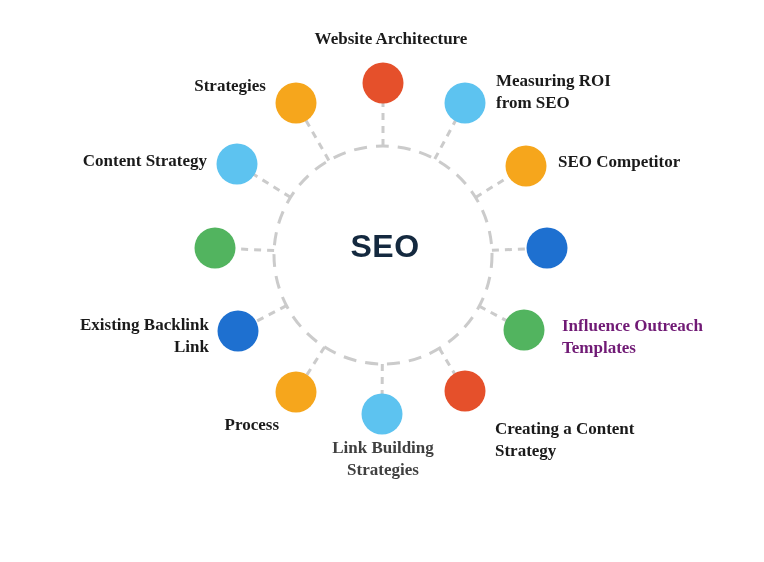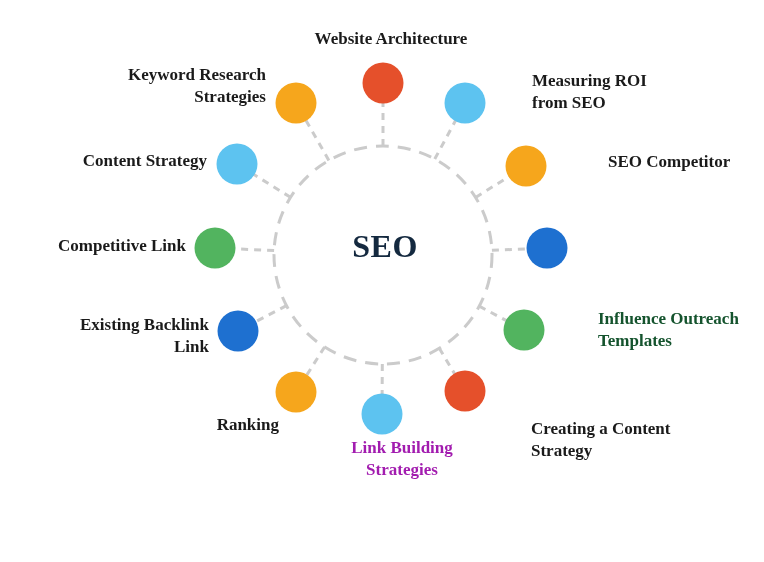--- a/index.html
+++ b/index.html
@@ -18,35 +18,35 @@
   .diagram-canvas {
     position: absolute;
     left: 0;
     top: 0;
     width: 764px;
     height: 562px;
   }
   .hub-label {
     position: absolute;
     transform: translate(-50%, -50%);
-    font-family: Liberation Serif, serif;
+    font-family: Liberation Sans, sans-serif;
     font-weight: 700;
     font-size: 32px;
     letter-spacing: 0.5px;
     white-space: nowrap;
   }
   .node-label {
     position: absolute;
     font-family: Liberation Serif, serif;
     font-weight: 600;
     font-size: 17px;
     line-height: 22px;
     white-space: nowrap;
   }
-  .node-label.align-left   { transform: translate(0, -50%);     text-align: left; margin-left: 36px; }
+  .node-label.align-left   { transform: translate(0, -50%);     text-align: left; }
   .node-label.align-right  { transform: translate(-100%, -50%); text-align: right; }
   .node-label.align-center { transform: translate(-50%, -50%);  text-align: center; }
 </style>
 </head>
 <body>
 
 <div class="stage">
   <svg class="diagram-canvas" viewBox="0 0 764 562">
       <circle cx="383" cy="255" r="109" fill="none" stroke="#CBCBCB" stroke-width="3" stroke-dasharray="13 9"></circle>
       <line x1="383" y1="146" x2="383" y2="83" stroke="#CBCBCB" stroke-width="3" stroke-dasharray="7 6"></line>
@@ -76,48 +76,46 @@
     </svg>
   <div class="hub-label" style="left: 385px; top: 246px; color: rgb(20, 41, 63);">SEO</div>
   <div>
       <div class="node-label align-center" style="left: 391px; top: 39px; color: rgb(26, 26, 26);">
         <div>Website Architecture</div>
       </div>
       <div class="node-label align-left" style="left: 496px; top: 92px; color: rgb(26, 26, 26);">
         <div>Measuring ROI</div>
         <div>from SEO</div>
       </div>
-      <div class="node-label align-left" style="left: 572px; top: 162px; color: rgb(26, 26, 26);">
+      <div class="node-label align-left" style="left: 558px; top: 162px; color: rgb(26, 26, 26);">
         <div>SEO Competitor</div>
       </div>
       <div class="node-label align-left" style="left: 583px; top: 248px; color: rgb(26, 26, 26);">
       </div>
-      <div class="node-label align-left" style="left: 562px; top: 330px; color: #14532d;">
+      <div class="node-label align-left" style="left: 562px; top: 337px; color: #701a75;">
         <div>Influence Outreach</div>
         <div>Templates</div>
       </div>
       <div class="node-label align-left" style="left: 495px; top: 440px; color: rgb(26, 26, 26);">
         <div>Creating a Content</div>
         <div>Strategy</div>
       </div>
-      <div class="node-label align-center" style="left: 402px; top: 459px; color: #a21caf;">
+      <div class="node-label align-center" style="left: 383px; top: 459px; color: #404040;">
         <div>Link Building</div>
         <div>Strategies</div>
       </div>
       <div class="node-label align-right" style="left: 279px; top: 425px; color: rgb(26, 26, 26);">
-        <div>Ranking</div>
+        <div>Process</div>
       </div>
       <div class="node-label align-right" style="left: 209px; top: 336px; color: rgb(26, 26, 26);">
         <div>Existing Backlink</div>
         <div>Link</div>
       </div>
       <div class="node-label align-right" style="left: 186px; top: 246px; color: rgb(26, 26, 26);">
-        <div>Competitive Link</div>
       </div>
       <div class="node-label align-right" style="left: 207px; top: 161px; color: rgb(26, 26, 26);">
         <div>Content Strategy</div>
       </div>
       <div class="node-label align-right" style="left: 266px; top: 86px; color: rgb(26, 26, 26);">
-        <div>Keyword Research</div>
         <div>Strategies</div>
       </div>
     </div>
 </div>
 
 </body></html>

